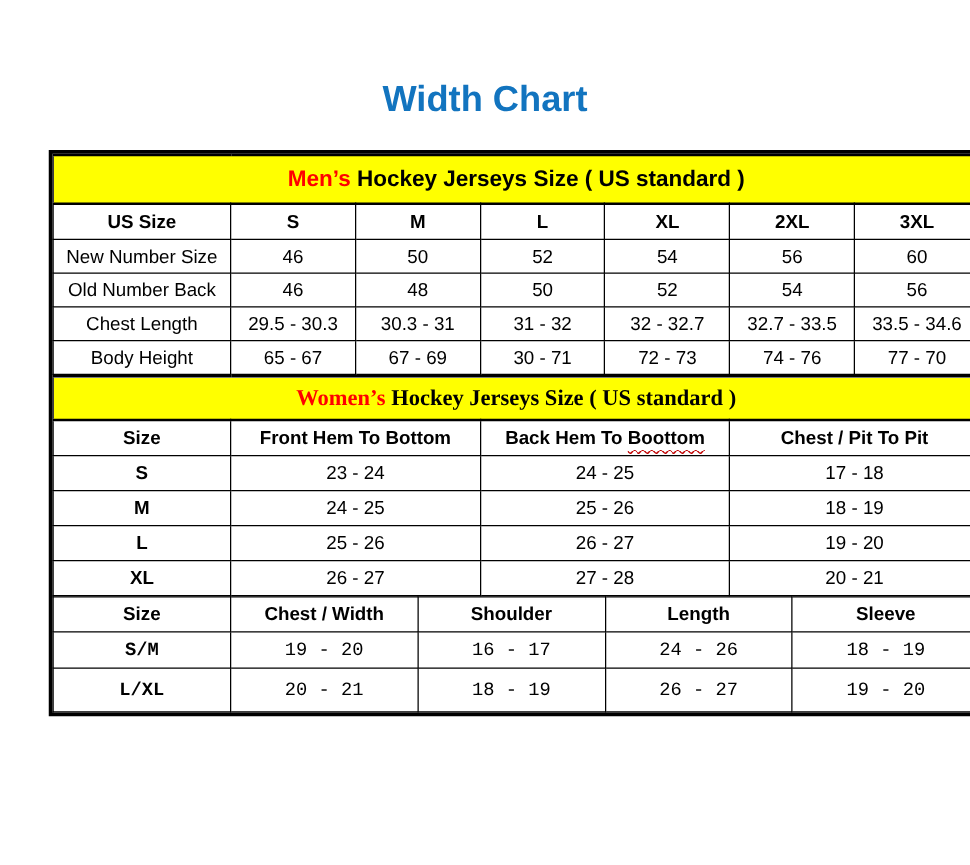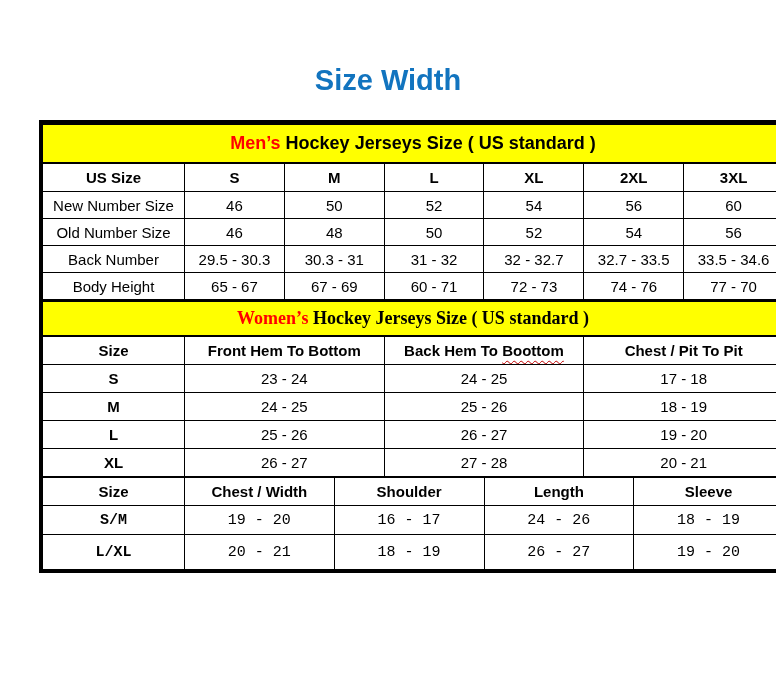--- a/index.html
+++ b/index.html
@@ -66,21 +66,21 @@
     text-decoration:underline;
     text-decoration-style:wavy;
     text-decoration-color:#C00000;
     text-decoration-thickness:1px;
     text-underline-offset:4px;
   }
 </style>
 </head>
 <body>
 
-<h1 class="page-title">Size Width</h1>
+<h1 class="page-title">Width Chart</h1>
 
 <div class="chart-wrap">
 
   <table>
     <colgroup>
       <col style="width:142px">
       <col>
         <col>
         <col>
         <col>
@@ -103,42 +103,42 @@
     <tr class="men-row">
       <td>New Number Size</td>
       <td>46</td>
       <td>50</td>
       <td>52</td>
       <td>54</td>
       <td>56</td>
       <td>60</td>
     </tr>
     <tr class="men-row">
-      <td>Old Number Size</td>
+      <td>Old Number Back</td>
       <td>46</td>
       <td>48</td>
       <td>50</td>
       <td>52</td>
       <td>54</td>
       <td>56</td>
     </tr>
     <tr class="men-row">
-      <td>Back Number</td>
+      <td>Chest Length</td>
       <td>29.5 - 30.3</td>
       <td>30.3 - 31</td>
       <td>31 - 32</td>
       <td>32 - 32.7</td>
       <td>32.7 - 33.5</td>
       <td>33.5 - 34.6</td>
     </tr>
     <tr class="men-row">
       <td>Body Height</td>
       <td>65 - 67</td>
       <td>67 - 69</td>
-      <td>60 - 71</td>
+      <td>30 - 71</td>
       <td>72 - 73</td>
       <td>74 - 76</td>
       <td>77 - 70</td>
     </tr>
   </tbody>
     </table>
 
   <table>
     <colgroup>
       <col style="width:142px">

